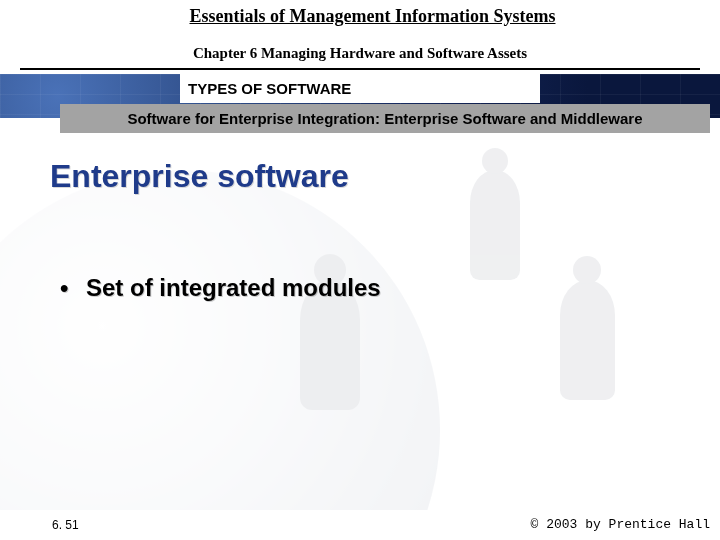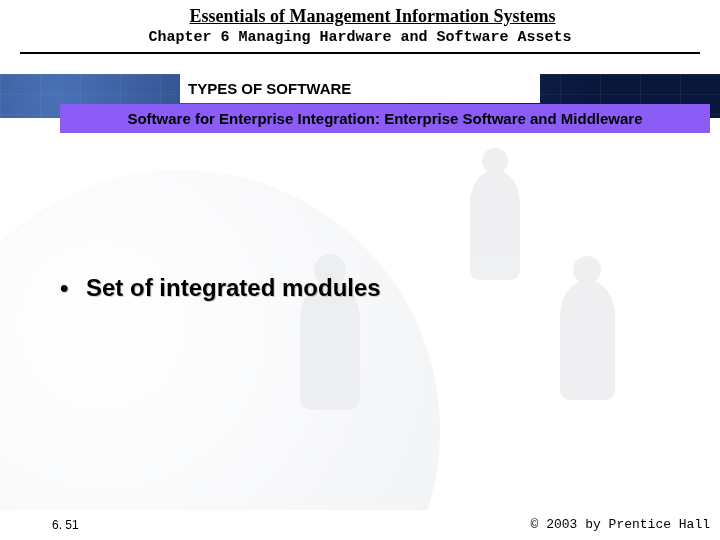--- a/index.html
+++ b/index.html
@@ -20,25 +20,25 @@
   }
   .book-title {
     font-family: "Times New Roman", Georgia, serif;
     font-weight: bold;
     font-size: 18px;
     color: #000;
     text-decoration: underline;
     margin-left: 25px;
   }
   .chapter-line {
-    font-family: Liberation Mono, monospace;
+    font-family: Liberation Serif, serif;
     font-weight: bold;
     font-size: 15px;
     color: #000;
-    margin-top: 2px;
+    margin-top: 18px;
   }
   .hr-line {
     width: 680px;
     height: 2px;
     background: #000;
     margin: 6px auto 0 auto;
   }
 
   
   .blue-band {
@@ -73,21 +73,21 @@
     font-size: 15px;
     color: #000;
     padding: 6px 8px;
     z-index: 2;
   }
   .subsection-box {
     position: absolute;
     top: 104px;
     left: 60px;
     right: 10px;
-    background: #8b5cf6;
+    background: #a3a3a3;
     font-family: Arial, Helvetica, sans-serif;
     font-weight: bold;
     font-size: 15px;
     color: #000;
     text-align: center;
     padding: 6px 10px;
     z-index: 2;
   }
 
   
@@ -204,19 +204,20 @@
 <div class="header">
   <div class="book-title">Essentials of Management Information Systems</div>
   <div class="chapter-line">Chapter 6 Managing Hardware and Software Assets</div>
   <div class="hr-line"></div>
 </div>
 
 <div class="section-title-box">TYPES OF SOFTWARE</div>
 <div class="subsection-box">Software for Enterprise Integration: Enterprise Software and Middleware</div>
 
 <div class="content">
+  <div class="slide-heading">Enterprise software</div>
   <ul class="bullets">
     <li>Set of integrated modules</li>
   </ul>
 </div>
 
 <div class="slide-number">6. 51</div>
 <div class="copyright">© 2003 by Prentice Hall</div>
 
 </body></html>

